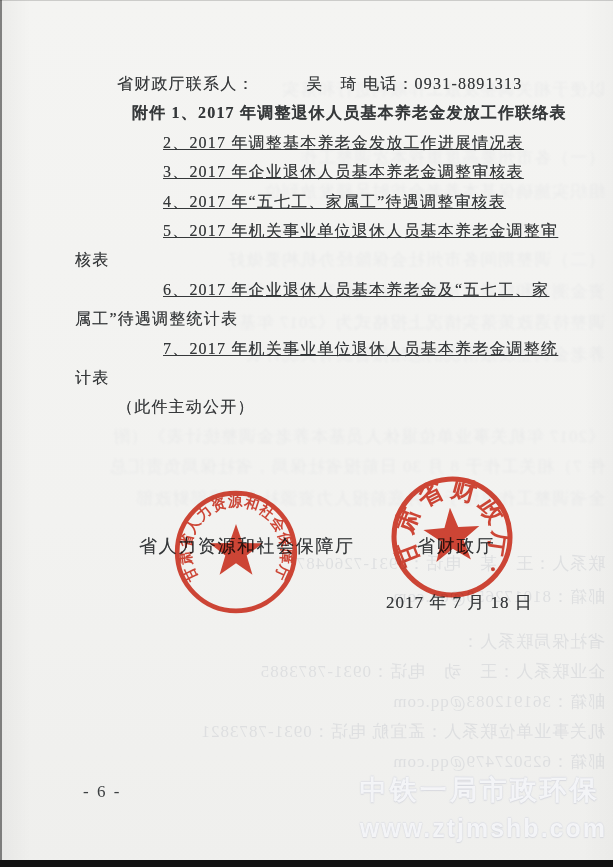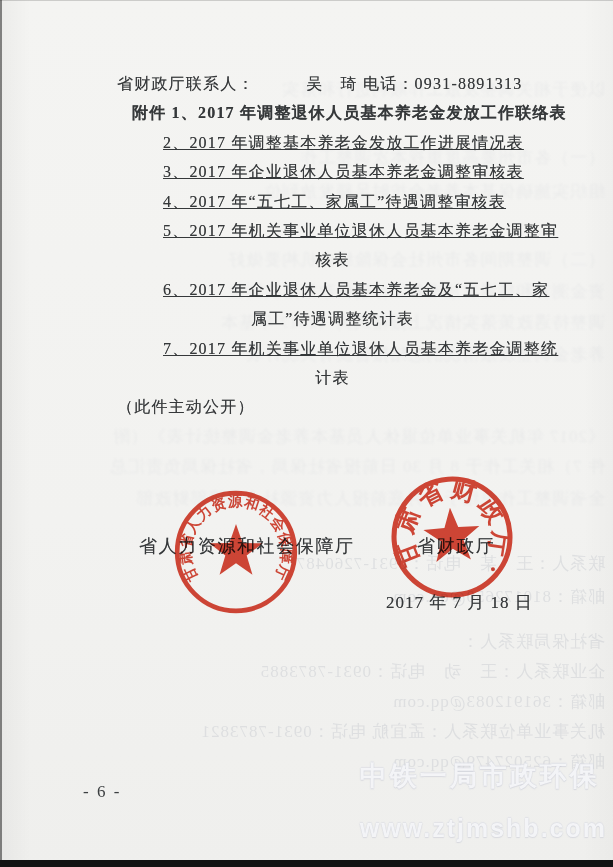--- a/index.html
+++ b/index.html
@@ -16,21 +16,21 @@
   .edge-bottom{position:absolute;left:0;bottom:0;width:100%;height:7px;background:#131313;}
 
   
   .content{
     position:absolute;left:75px;top:69px;width:515px;
     font-size:16px;line-height:29.4px;letter-spacing:1.2px;
     font-weight:500;white-space:pre;
     text-shadow:0 0 .4px rgba(40,40,40,.55);
   }
   .ln{height:29.4px;}
-  .i-none{padding-left:0;text-align:center;}
+  .i-none{padding-left:0;}
   .i-label{padding-left:42px;}
   .i-att{padding-left:57px;font-weight:bold;}
   .i-item{padding-left:88px;text-decoration:underline;}
 
   
   .sig{position:absolute;font-size:18px;letter-spacing:1.6px;white-space:pre;text-shadow:0 0 .4px rgba(40,40,40,.5);}
   .sig-left{left:139px;top:534px;}
   .sig-right{left:417px;top:534px;}
   .date-line{position:absolute;left:386px;top:591px;font-size:17px;letter-spacing:1px;white-space:pre;text-shadow:0 0 .4px rgba(40,40,40,.5);}
 
@@ -54,21 +54,21 @@
   .s-xfaint{opacity:.07;filter:blur(1.1px);}
   .s-faint{opacity:.16;filter:blur(.5px);}
 
   
   .watermark{position:absolute;right:6px;bottom:24px;text-align:left;
     font-family:"Liberation Sans","DejaVu Sans",sans-serif;font-weight:bold;
     color:rgba(255,255,255,.78);
     text-shadow:0 0 1px rgba(199,202,214,.85), 0 1px 1px rgba(199,202,214,.5), 0 -1px 1px rgba(222,224,232,.6);
   }
   .wm1{font-size:27px;letter-spacing:3px;}
-  .wm2{font-size:25px;letter-spacing:2px;margin-top:20px;}
+  .wm2{font-size:25px;letter-spacing:2px;margin-top:6px;}
 </style>
 </head>
 <body>
 
 <div class="page">
 
   <div class="edge-top"></div>
   <div class="edge-left"></div>
   <div class="edge-bottom"></div>
 

